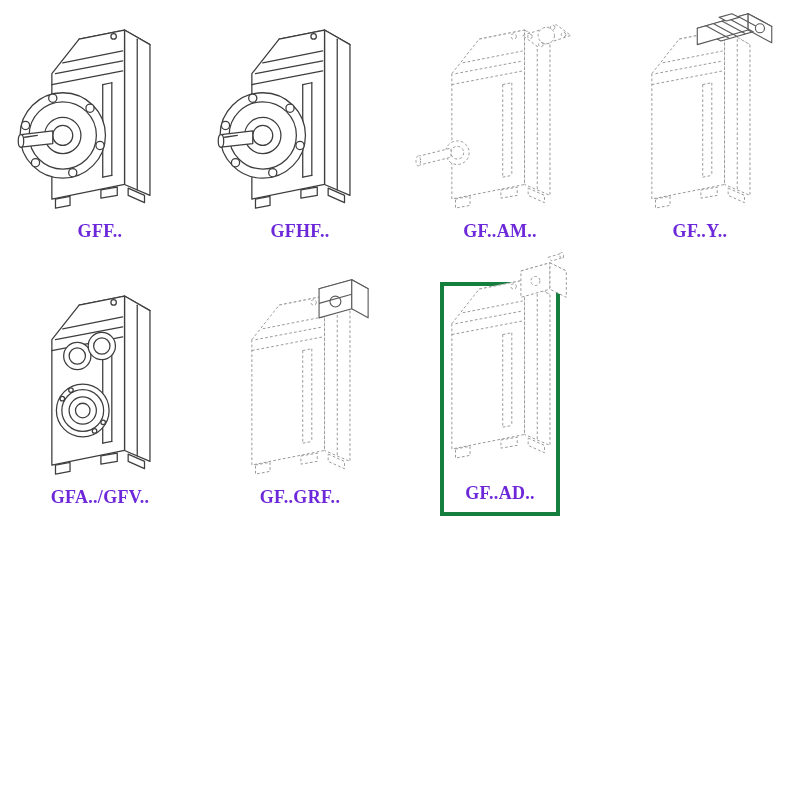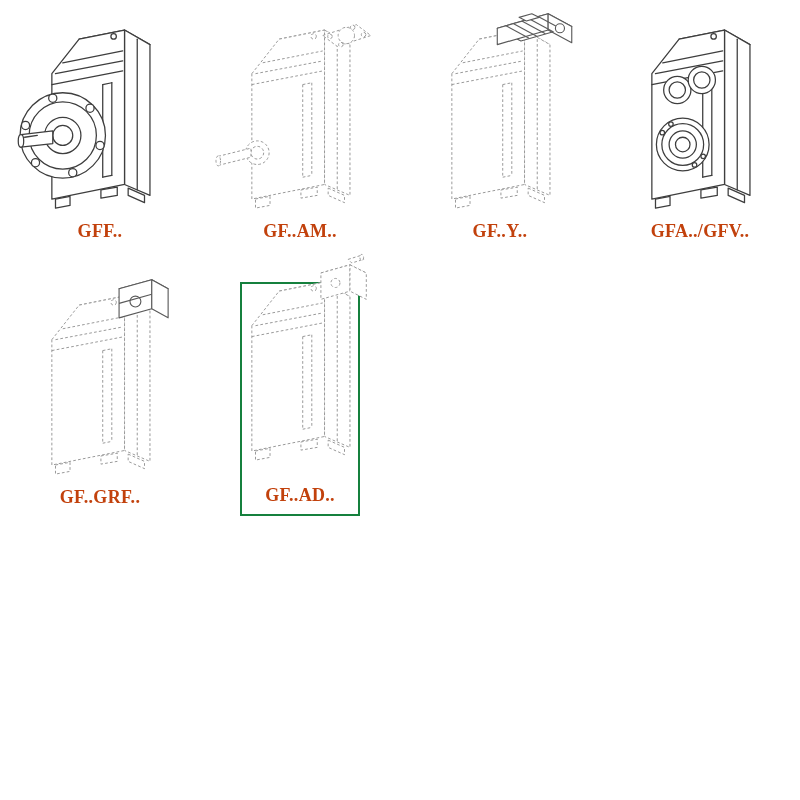--- a/index.html
+++ b/index.html
@@ -13,26 +13,26 @@
     display: grid;
     width: 800px; height: 800px;
     grid-template-columns: repeat(4, 200px);
     grid-template-rows: repeat(3, 266px);
   }
   .cell {
     display: flex; flex-direction: column;
     align-items: center; justify-content: flex-end;
     padding: 4px 3px 8px;
   }
-  .cell-boxed { border: 2px solid #15803d; gap: 12px; }
+  .cell-boxed { border: 4px solid #15803d; gap: 12px; }
   .drawing { width: 186px; height: 218px; flex: 0 0 auto; }
   .label {
     margin-top: 2px;
     font-weight: 700; font-size: 18px;
-    color: #c2410c; white-space: nowrap;
+    color: #6d28d9; white-space: nowrap;
     letter-spacing: 0.3px;
   }
   .cell:nth-child(11) .label, .cell:nth-child(12) .label { font-size: 16px; }
 
   
   .st-solid { stroke:#3e3e3e; fill:#ffffff; stroke-width:1.4; stroke-linejoin:round; stroke-linecap:round; }
   .st-dash  { stroke:#9a9a9a; fill:#ffffff; stroke-width:1.1; stroke-dasharray:3 2.4; stroke-linejoin:round; }
   .st-dark  { stroke:#5a5a5a; fill:#ffffff; stroke-width:1.25; stroke-linejoin:round; }
   .defs-hidden { position:absolute; width:0; height:0; overflow:hidden; }
 </style>
@@ -165,20 +165,26 @@
 
   <figure class="cell">
     <svg class="drawing" viewBox="0 0 190 240">
       <use href="#sym-flange"></use>
     </svg>
     <figcaption class="label">GFF..</figcaption>
   </figure>
 
 
 
+  <figure class="cell">
+    <svg class="drawing" viewBox="0 0 190 240">
+      <use href="#sym-flange"></use>
+    </svg>
+    <figcaption class="label">GFHF..</figcaption>
+  </figure>
 
 
 
   <figure class="cell">
     <svg class="drawing" viewBox="0 0 190 240">
       <use href="#sym-am"></use>
     </svg>
     <figcaption class="label">GF..AM..</figcaption>
   </figure>
 

